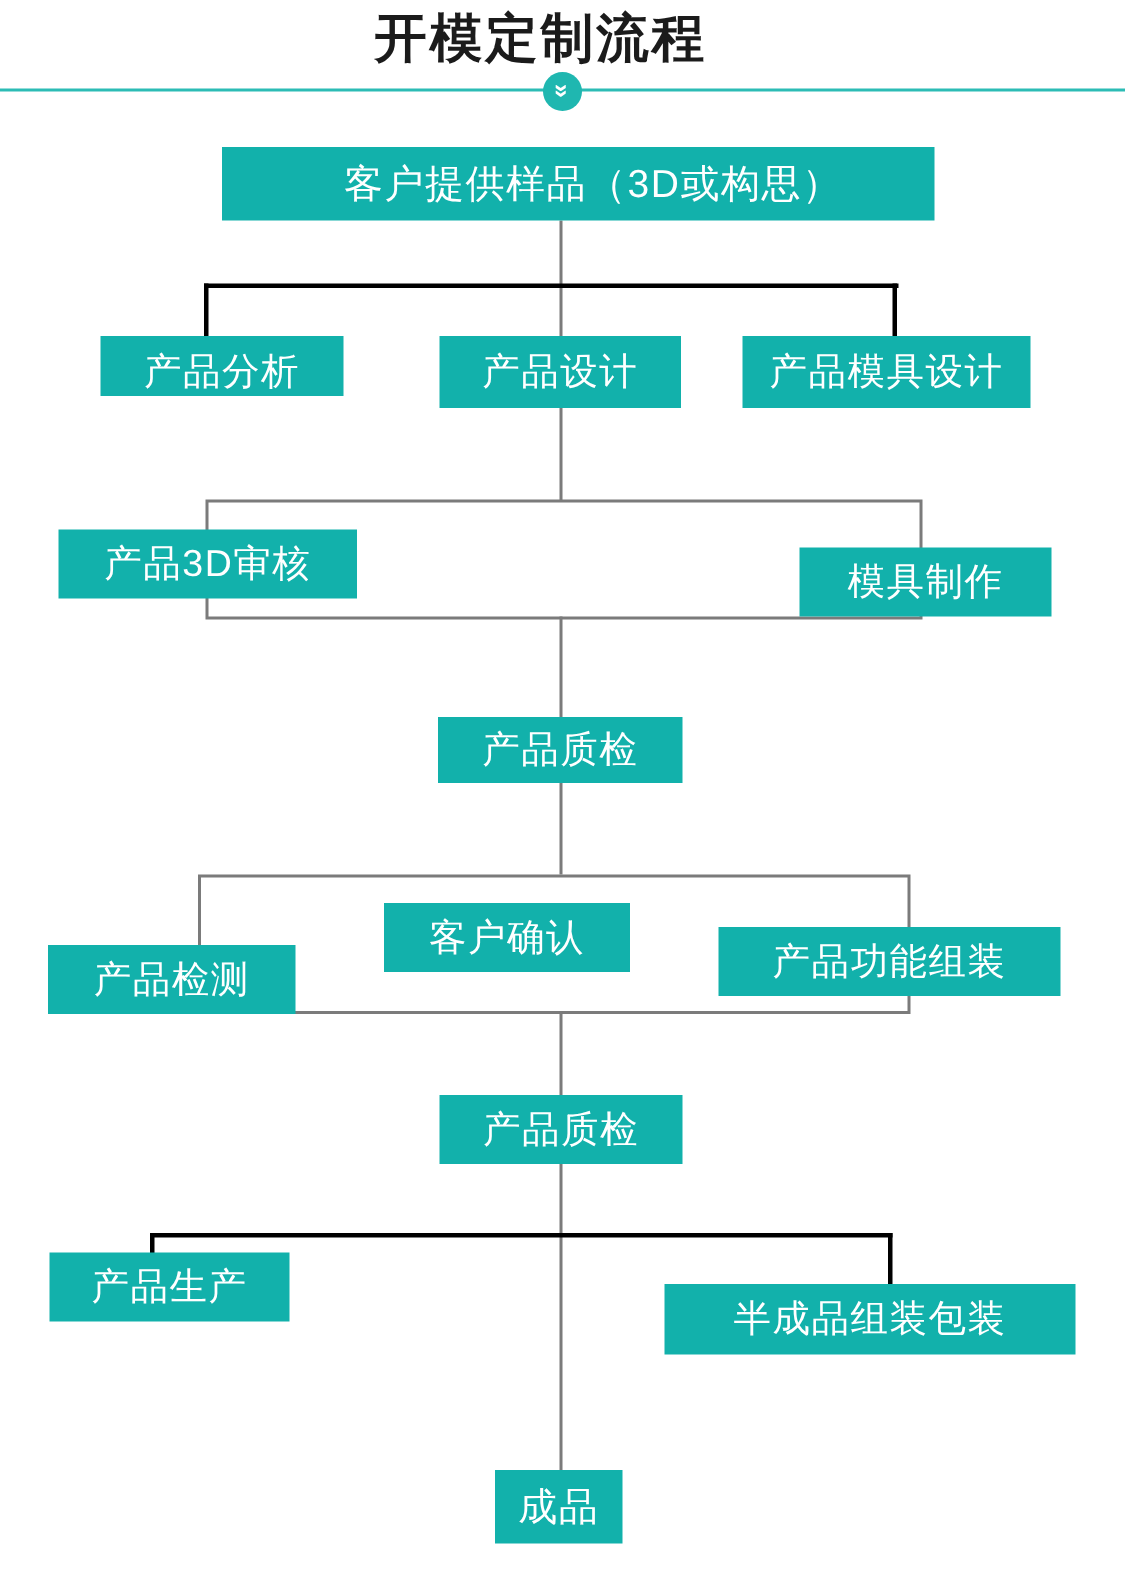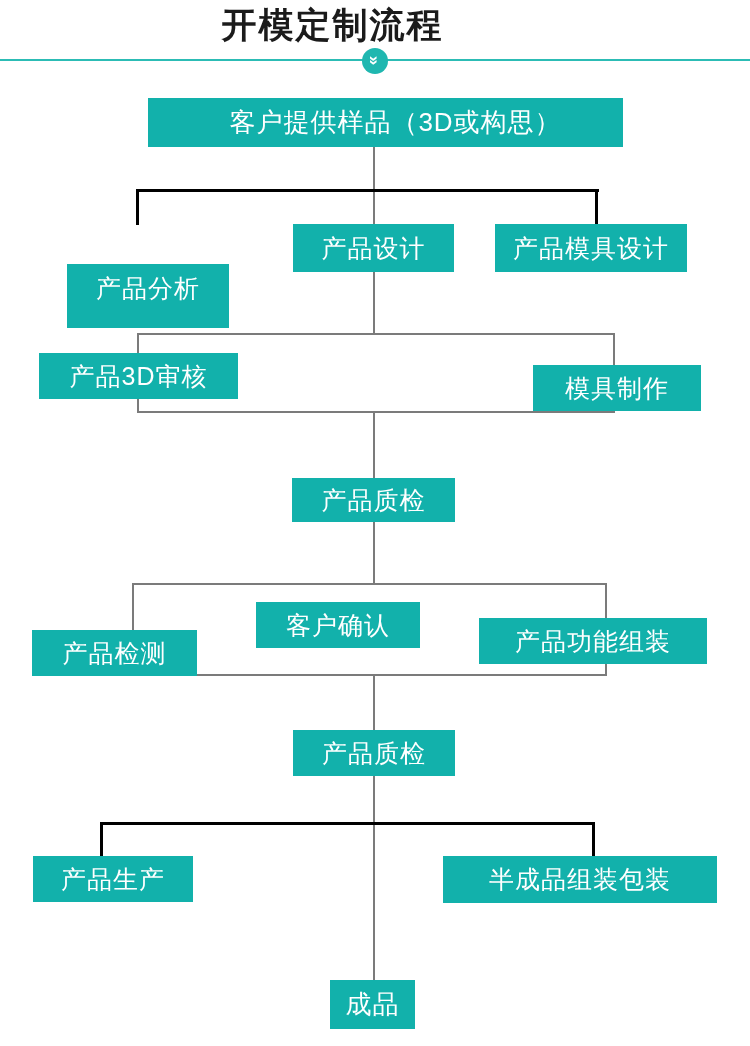--- a/index.html
+++ b/index.html
@@ -3,21 +3,21 @@
 <meta charset="utf-8">
 <style>
   html,body{margin:0;padding:0;background:#ffffff;}
   .canvas{
     position:relative;width:750px;height:1046px;margin:0 auto;background:#ffffff;
     font-family:"Liberation Sans","DejaVu Sans",sans-serif;overflow:hidden;
   }
   
   .title{
     position:absolute;left:0;top:2px;width:665px;margin:0;
-    text-align:center;font-size:35px;font-weight:900;color:#1b1b1b;letter-spacing:2px;
+    text-align:center;font-size:35px;font-weight:900;color:#1b1b1b;letter-spacing:2px;padding-left:28px;
   }
   .divider{position:absolute;left:0;top:59px;width:750px;height:2px;background:#2cbcb5;}
   .divider-badge{
     position:absolute;left:362px;top:48px;width:26px;height:26px;border-radius:50%;
     background:#1fb7b0;display:flex;align-items:center;justify-content:center;
   }
   .chev{
     display:block;transform:rotate(90deg);color:#ffffff;font-weight:bold;
     font-size:17px;line-height:1;margin-top:-2px;
   }
@@ -39,31 +39,31 @@
   .v-qc       {left:373px;top:776px;width:2px;height:204px;}
   .h-branch2  {left:100px;top:822px;width:495px;height:3px;}
   .d-b2-left  {left:100px;top:822px;width:3px;height:34px;}
   .d-b2-right {left:592px;top:822px;width:3px;height:34px;}
   
   .node{
     position:absolute;background:#12b1ab;color:#ffffff;text-align:center;
     font-size:25px;letter-spacing:1px;white-space:nowrap;overflow:hidden;
   }
   .nd-sample       {left:148px;top:98px; width:455px;height:49px;line-height:49px;font-size:26px;padding-left:20px;}
-  .nd-analysis     {left:67px; top:224px;width:162px;height:64px;line-height:48px;margin-top:40px;}
+  .nd-analysis     {left:67px; top:224px;width:162px;height:40px;line-height:48px;}
   .nd-design       {left:293px;top:224px;width:161px;height:48px;line-height:48px;}
   .nd-mold-design  {left:495px;top:224px;width:192px;height:48px;line-height:48px;}
   .nd-review3d     {left:39px; top:353px;width:199px;height:46px;line-height:46px;}
   .nd-mold-making  {left:533px;top:365px;width:168px;height:46px;line-height:46px;}
   .nd-molding      {left:292px;top:478px;width:163px;height:44px;line-height:44px;}
   .nd-testing      {left:32px; top:630px;width:165px;height:46px;line-height:46px;}
   .nd-confirm      {left:256px;top:602px;width:164px;height:46px;line-height:46px;}
   .nd-func-assembly{left:479px;top:602px;width:228px;height:46px;line-height:46px;margin-top:16px;}
   .nd-qc           {left:293px;top:730px;width:162px;height:46px;line-height:46px;}
-  .nd-production   {left:33px; top:856px;width:160px;height:46px;line-height:46px;}
+  .nd-production   {left:33px; top:835px;width:160px;height:46px;line-height:46px;}
   .nd-semi-assembly{left:443px;top:856px;width:274px;height:47px;line-height:47px;}
   .nd-finished     {left:330px;top:980px;width:85px;height:49px;line-height:49px;font-size:26px;}
 </style>
 </head>
 <body>
 
 <div class="canvas">
 
   <h1 class="title">开模定制流程</h1>
   <div class="divider"></div>

